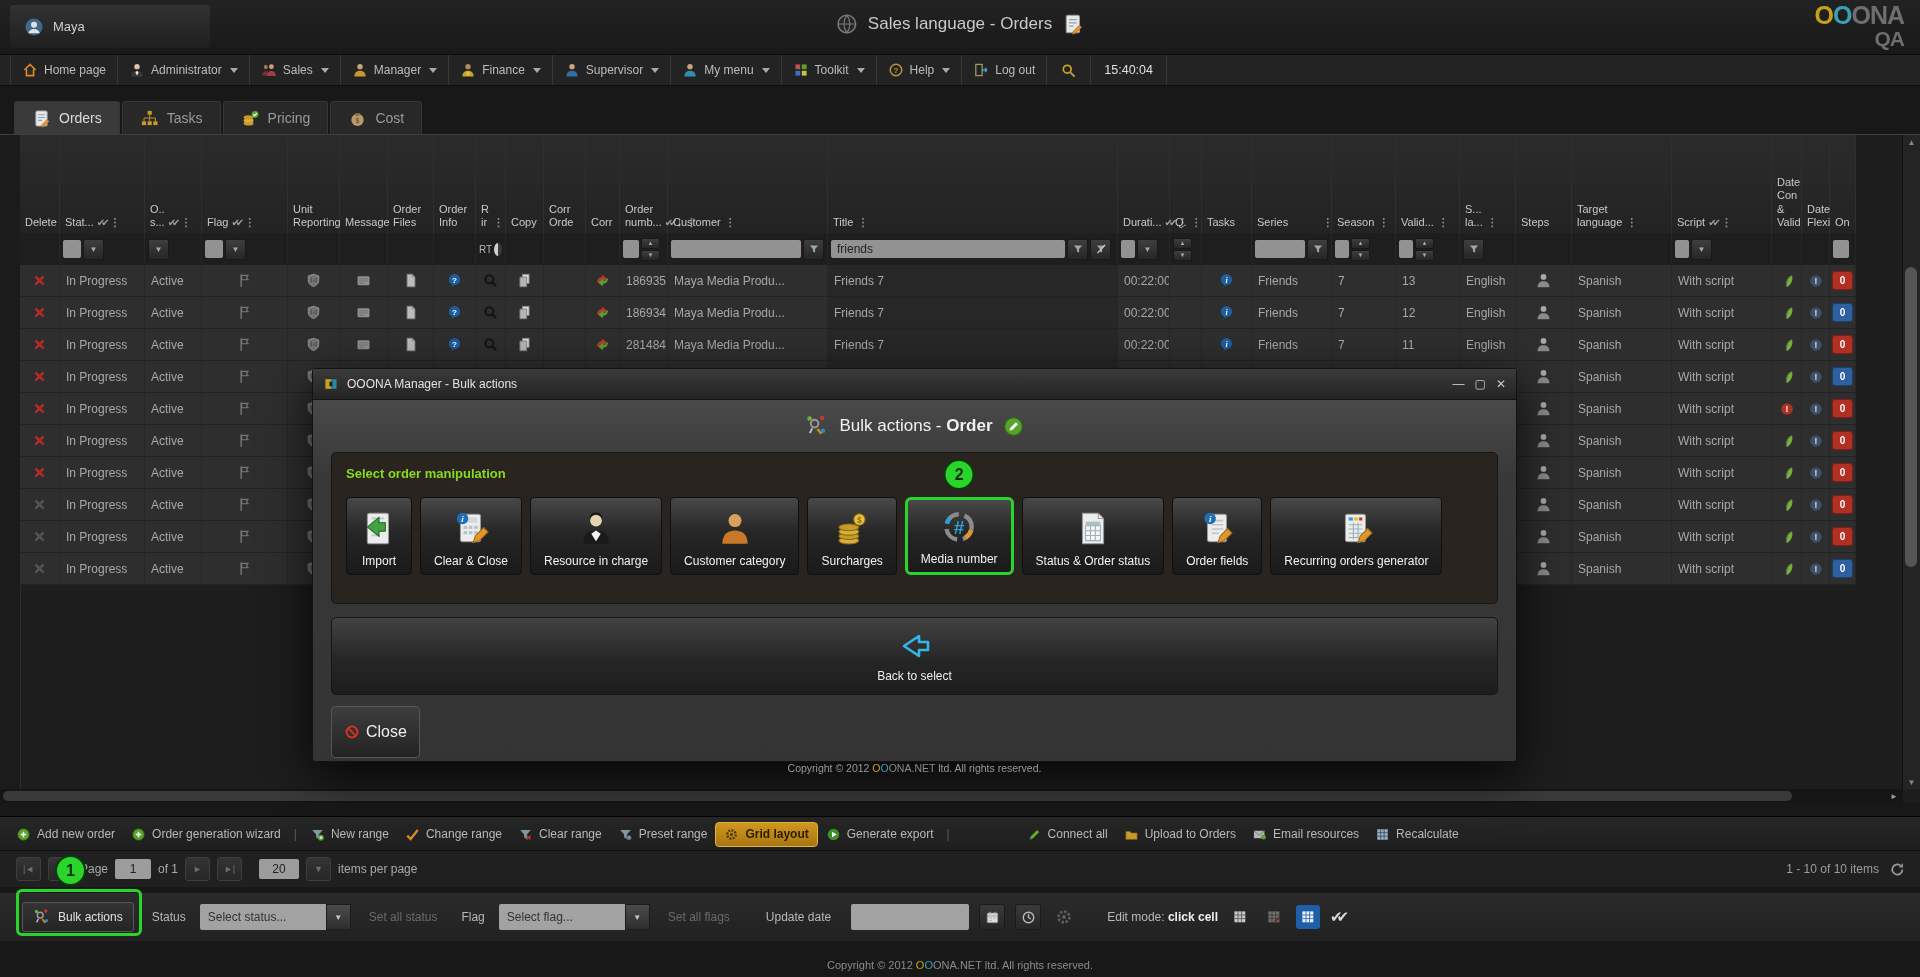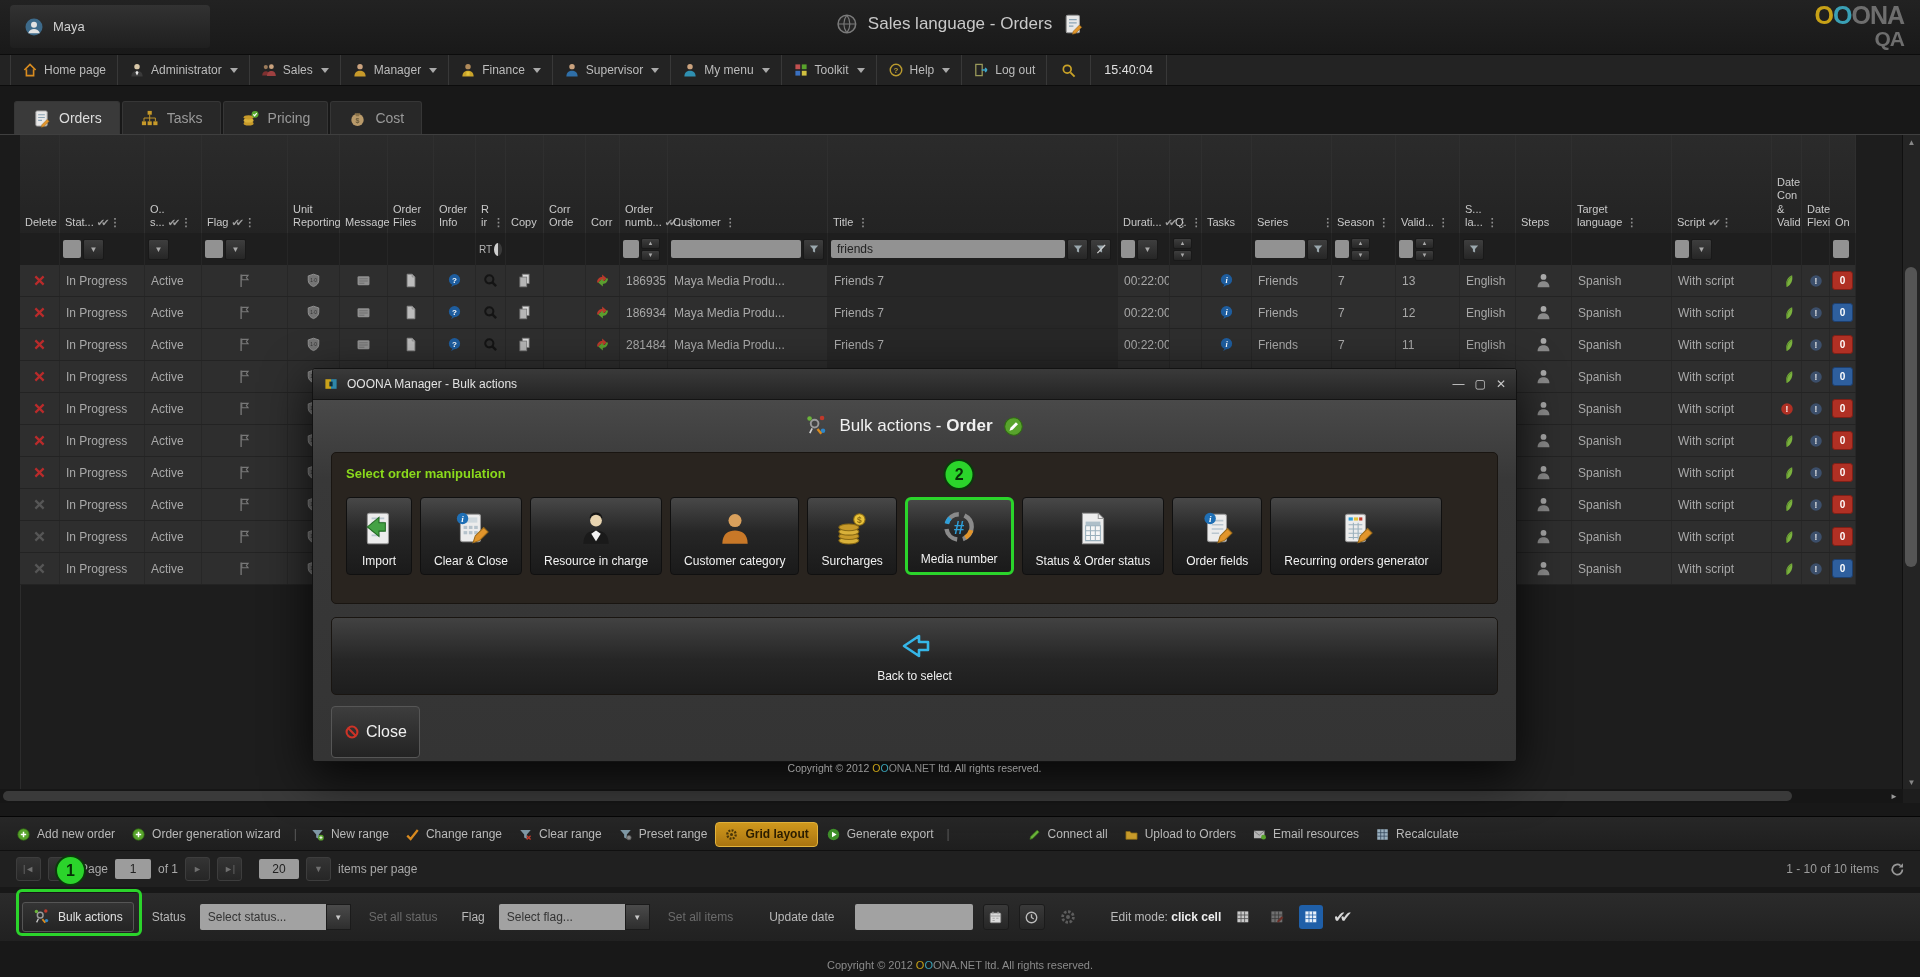--- a/index.html
+++ b/index.html
@@ -1621,21 +1621,21 @@
     <span class="dd">
       <span class="val">Select status...</span>
       <span class="arr">▼</span>
     </span>
     <span class="dim" style="margin-left:8px">Set all status</span>
     <span style="margin-left:14px">Flag</span>
     <span class="dd">
       <span class="val">Select flag...</span>
       <span class="arr">▼</span>
     </span>
-    <span class="dim" style="margin-left:8px">Set all items</span>
+    <span class="dim" style="margin-left:8px">Set all flags</span>
     <span style="margin-left:26px">Update date</span>
     <span class="date-box" style="margin-left:10px"></span>
     <span class="sq-btn">
         <span class="ic" style="width:15px;height:15px" id="cal-ic">
           <svg viewBox="0 0 20 20" xmlns="http://www.w3.org/2000/svg" width="100%" height="100%">
             <rect x="3" y="4" width="14" height="13" rx="1.4" fill="#ddd" stroke="#888"></rect>
             <path d="M3 8h14" stroke="#888"></path>
             <path d="M6.6 2.4v3.2M13.4 2.4v3.2" stroke="#aaa" stroke-width="1.6"></path>
             <path d="M6 11h3M6 14h3M11 11h3" stroke="#999"></path>
           </svg>

